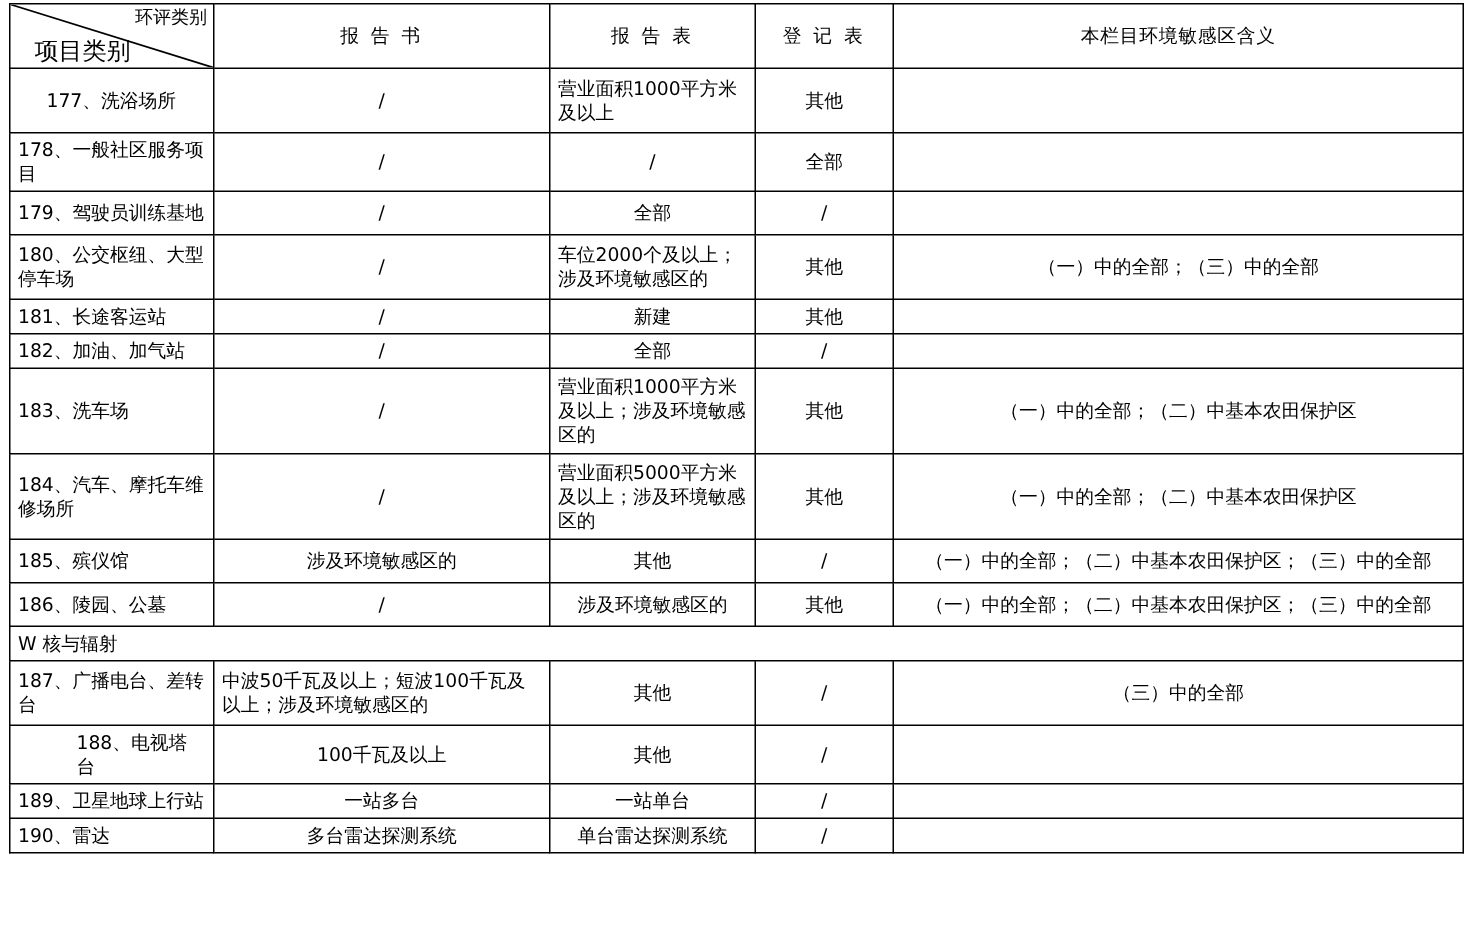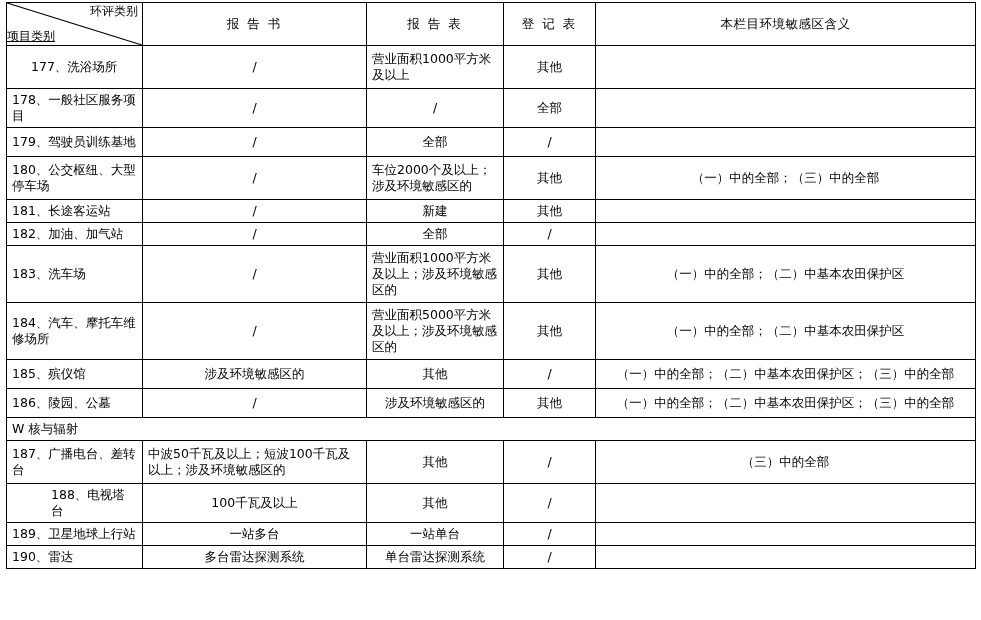--- a/index.html
+++ b/index.html
@@ -66,24 +66,23 @@
   .diag .top-label {
     position: absolute;
     top: 1px;
     right: 4px;
     font-size: 12px;
     white-space: nowrap;
   }
   .diag .bot-label {
     position: absolute;
     bottom: 1px;
-    left: 0;
-    font-size: 12px;
+    left: 16px;
+    font-size: 16px;
     white-space: nowrap;
-    text-decoration: underline;
   }
   td.name {
     text-align: left;
     padding-left: 6px;
   }
   td.ctr {
     text-align: center;
   }
   td.lft {
     text-align: left;

